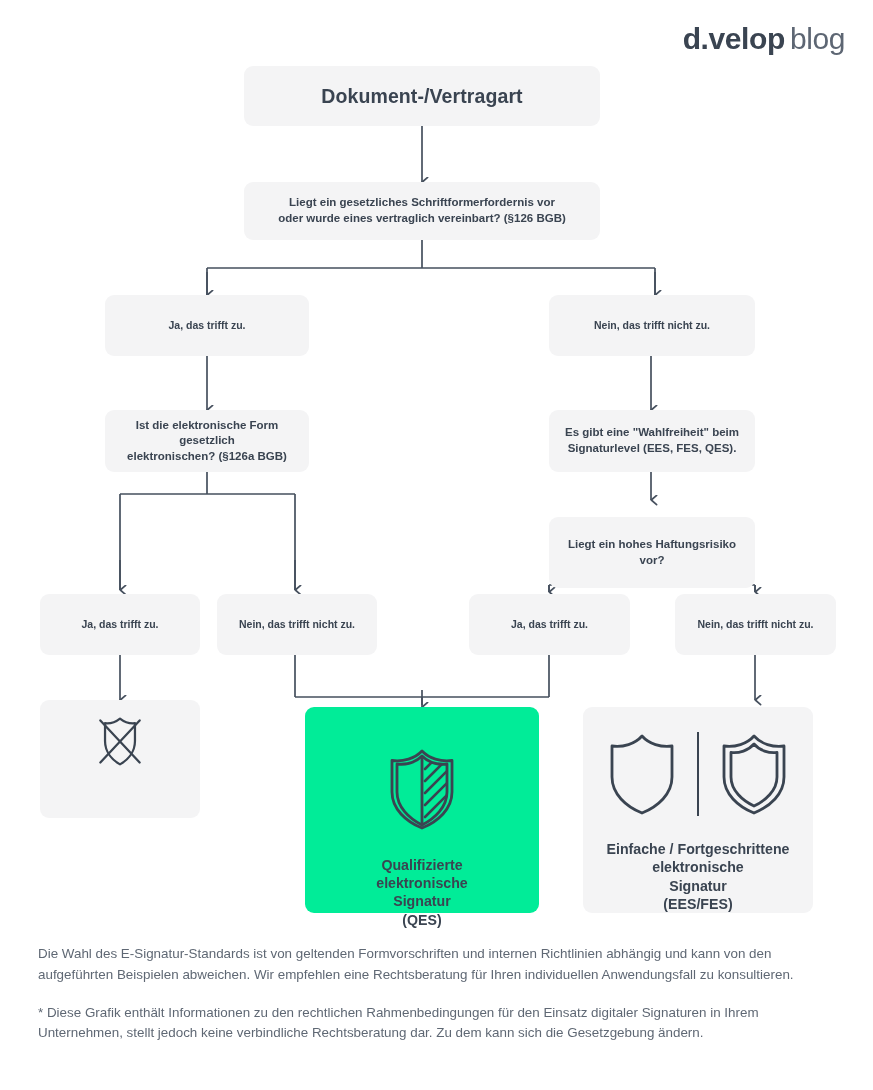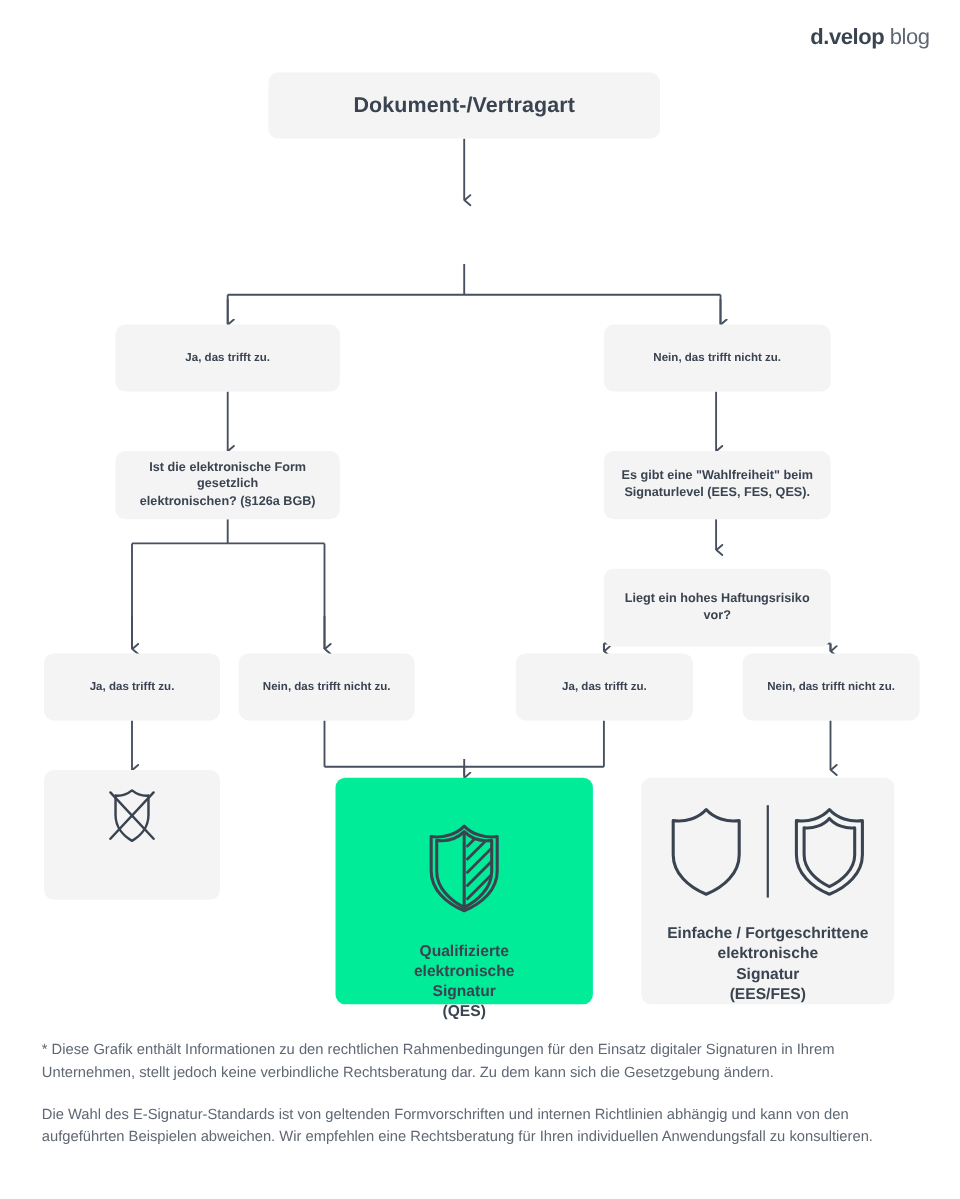--- a/index.html
+++ b/index.html
@@ -19,21 +19,21 @@
     position: relative;
     width: 873px;
     height: 1090px;
   }
 
   
   .brand {
     position: absolute;
     right: 28px;
     top: 24px;
-    font-size: 20px;
+    font-size: 30px;
     letter-spacing: -0.4px;
     line-height: 1;
     white-space: nowrap;
   }
   .brand .b1 { font-weight: bold; color: #3a4451; }
   .brand .b2 { font-weight: normal; color: #5d6673; margin-left: 5px; }
 
   
   #wires {
     position: absolute;
@@ -151,20 +151,24 @@
       <path d="M422,690 L422,707" marker-end="url(#ah)"></path>
 
       <path d="M755,655 L755,700" marker-end="url(#ah)"></path>
     </g>
   </svg>
 
   <div class="node n-root" style="left:244px; top:66px; width:356px; height:60px;">
     <div class="ttl">Dokument-/Vertragart</div>
   </div>
 
+  <div class="node n-q" style="left:244px; top:182px; width:356px; height:58px;">
+    <div class="ttl">Liegt ein gesetzliches Schriftformerfordernis vor</div>
+    <div class="ttl">oder wurde eines vertraglich vereinbart? (§126 BGB)</div>
+  </div>
 
   <div class="node n-ans" style="left:105px; top:295px; width:204px; height:61px;">
     <div class="ttl">Ja, das trifft zu.</div>
   </div>
 
   <div class="node n-ans" style="left:549px; top:295px; width:206px; height:61px;">
     <div class="ttl">Nein, das trifft nicht zu.</div>
   </div>
 
   <div class="node n-q" style="left:105px; top:410px; width:204px; height:62px;">
@@ -260,17 +264,17 @@
     </div>
     <div class="label" style="font-size:14.2px; margin-top:22px;">
       <div>Einfache / Fortgeschrittene</div>
       <div>elektronische</div>
       <div>Signatur</div>
       <div>(EES/FES)</div>
     </div>
   </div>
 
   <div class="footer">
+    <p>Die Wahl des E-Signatur-Standards ist von geltenden Formvorschriften und internen Richtlinien abhängig und kann von den aufgeführten Beispielen abweichen. Wir empfehlen eine Rechtsberatung für Ihren individuellen Anwendungsfall zu konsultieren.</p>
     <p>* Diese Grafik enthält Informationen zu den rechtlichen Rahmenbedingungen für den Einsatz digitaler Signaturen in Ihrem Unternehmen, stellt jedoch keine verbindliche Rechtsberatung dar. Zu dem kann sich die Gesetzgebung ändern.</p>
-    <p>Die Wahl des E-Signatur-Standards ist von geltenden Formvorschriften und internen Richtlinien abhängig und kann von den aufgeführten Beispielen abweichen. Wir empfehlen eine Rechtsberatung für Ihren individuellen Anwendungsfall zu konsultieren.</p>
   </div>
 
 </div>
 
 </body></html>

